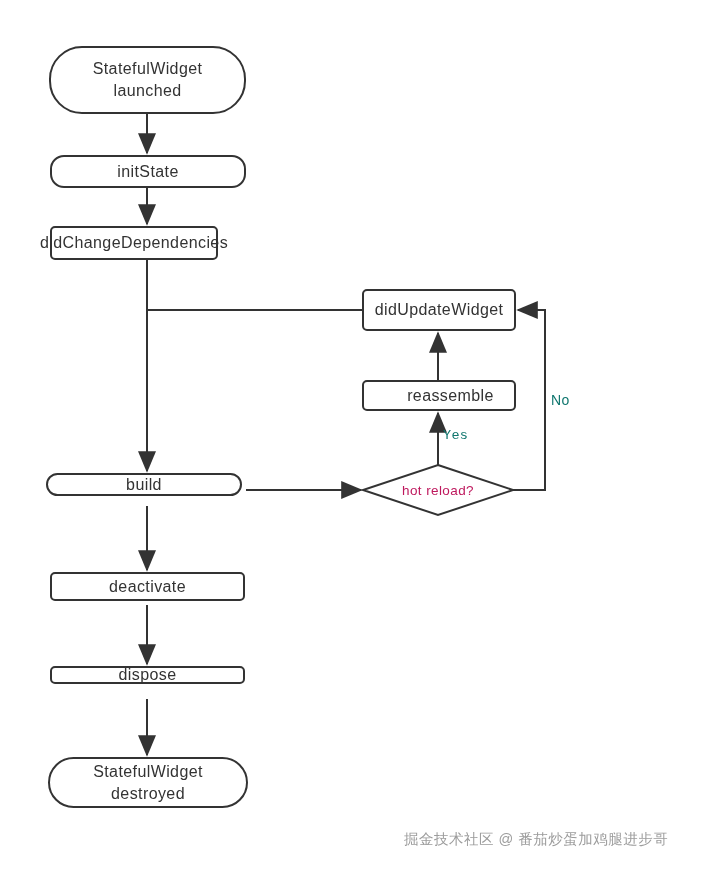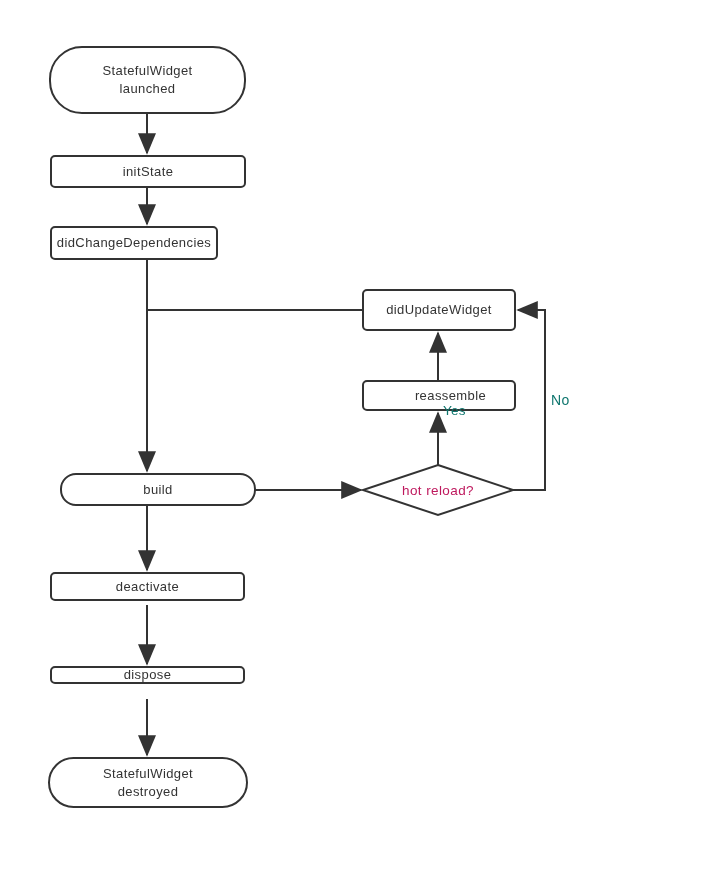--- a/index.html
+++ b/index.html
@@ -25,21 +25,21 @@
   }
   .node {
     position: absolute;
     box-sizing: border-box;
     border: 2px solid #333333;
     background: #ffffff;
     display: flex;
     align-items: center;
     justify-content: center;
     text-align: center;
-    font-size: 13px;
+    font-size: 16px;
     letter-spacing: 0.4px;
     color: #333333;
     line-height: 1.35;
   }
   .rect-node { border-radius: 5px; }
   .stadium-node { white-space: pre-line; }
   .diamond-label {
     position: absolute;
     display: flex;
     align-items: center;
@@ -50,30 +50,30 @@
     background: transparent;
     border: none;
   }
   .edge-label {
     position: absolute;
     font-size: 13.5px;
     color: #0f766e;
     letter-spacing: 0.3px;
   }
   #n-launched   { left: 49px;  top: 46px;  width: 197px; height: 68px; border-radius: 33px; }
-  #n-initstate  { left: 50px;  top: 155px; width: 196px; height: 33px; }
+  #n-initstate  { left: 50px;  top: 155px; width: 196px; height: 33px; border-radius: 14px; }
   #n-didchange  { left: 50px;  top: 226px; width: 168px; height: 34px; }
   #n-didupdate  { left: 362px; top: 289px; width: 154px; height: 42px; }
   #n-reassemble { left: 362px; top: 380px; width: 154px; height: 31px; padding-left: 23px; }
-  #n-build      { left: 60px;  top: 473px; width: 196px; height: 33px; border-radius: 16px; }
+  #n-build      { left: 46px;  top: 473px; width: 196px; height: 23px; border-radius: 16px; }
   #n-deactivate { left: 50px;  top: 572px; width: 195px; height: 29px; }
   #n-dispose    { left: 50px;  top: 666px; width: 195px; height: 18px; }
   #n-destroyed  { left: 48px;  top: 757px; width: 200px; height: 51px; border-radius: 26px; }
   #lbl-hotreload { left: 363px; top: 477px; width: 150px; height: 26px; }
-  #lbl-yes { left: 443px; top: 403px; }
+  #lbl-yes { left: 443px; top: 428px; font-family: Liberation Mono, monospace; }
   #lbl-no  { left: 551px; top: 392px; font-size: 14px; }
   .watermark {
     position: absolute;
     left: 404px;
     top: 830px;
     width: 290px;
     font-size: 14.5px;
     letter-spacing: 0.5px;
     color: #9c9c9c;
     text-shadow: 1px 1px 0 rgba(255,255,255,0.9);
@@ -136,14 +136,15 @@
 
   <div class="node rect-node" id="n-dispose">dispose</div>
 
   <div class="node stadium-node" id="n-destroyed">StatefulWidget
 destroyed</div>
 
   <div class="edge-label" id="lbl-yes">Yes</div>
 
   <div class="edge-label" id="lbl-no">No</div>
 
+  <div class="watermark">掘金技术社区 @ 番茄炒蛋加鸡腿进步哥</div>
 
 </div>
 
 </body></html>

